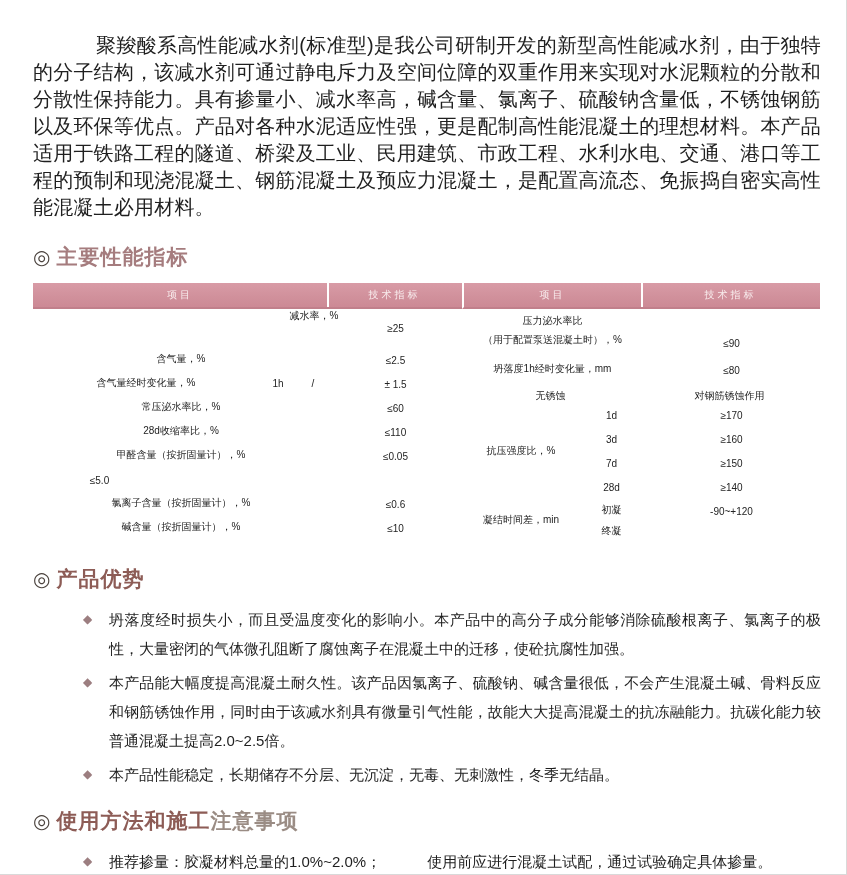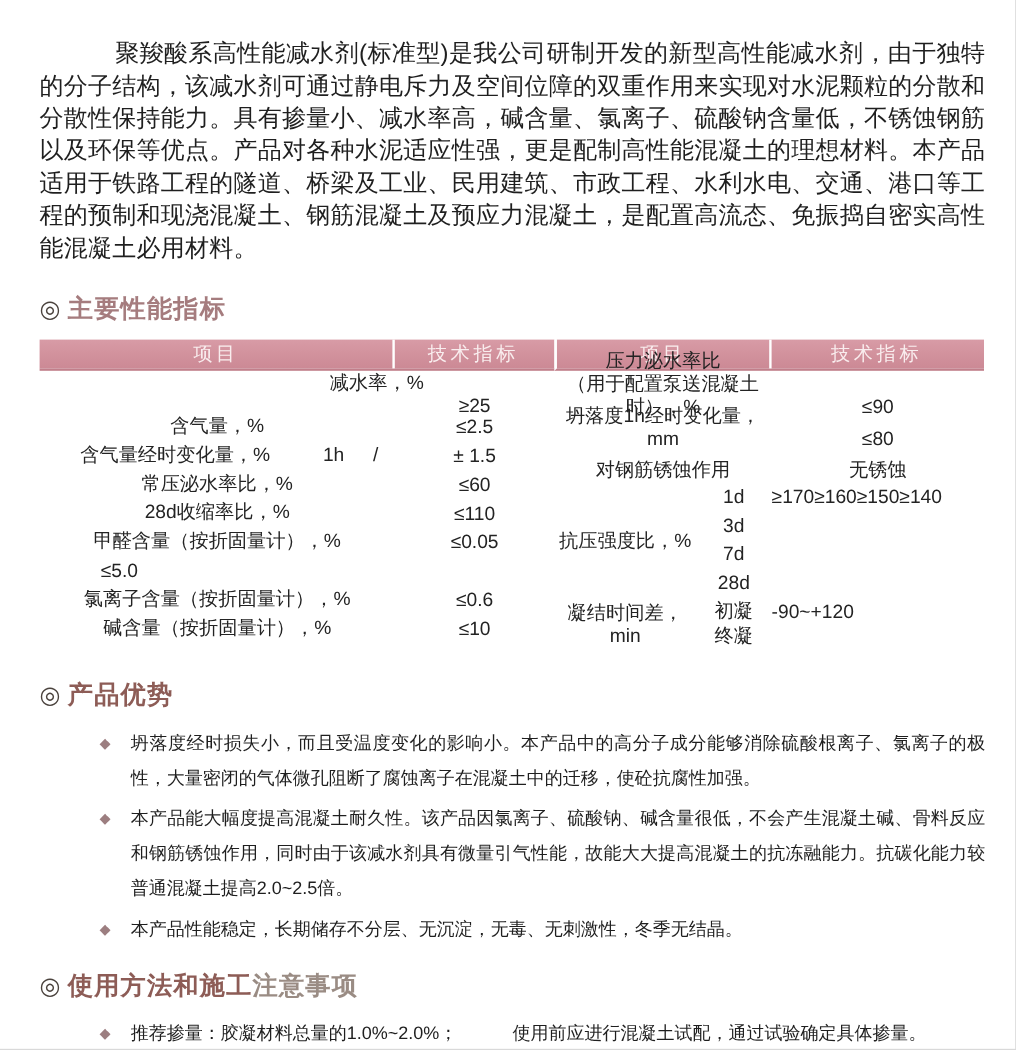--- a/index.html
+++ b/index.html
@@ -49,21 +49,21 @@
     font-size:20px;
     margin-right:5px;
   }
   h2.sec.light .t1{color:var(--heading-light);}
   h2.sec .t2{color:var(--heading-faded);}
   
   .spec-table{
     display:flex;
     margin-top:12px;
     width:787px;
-    font-size:16px;
+    font-size:10px;
   }
   .half{display:flex;flex-direction:column;}
   .half.left{width:429px;}
   .half.right{width:358px;}
   .thead{
     display:flex;height:26px;
     background:linear-gradient(180deg,#d89ba6 0%,var(--table-header-bg) 55%,#cc8995 100%);
     border-bottom:2px solid var(--table-header-edge);
   }
   .half.right .thead{border-left:2px solid #fff;}
@@ -95,21 +95,21 @@
   .right .tr.pressure{height:40px;}
   .right .tr.slump,.right .tr.rust{height:27px;}
   .pre{white-space:pre-line;line-height:19px;}
   
   .group{display:flex;}
   .group .glabel{
     width:118px;display:flex;align-items:center;justify-content:center;text-align:center;
   }
   .group .gmid{width:63px;display:flex;flex-direction:column;}
   .group .gmid .age{height:24px;display:flex;align-items:center;justify-content:center;}
-  .group .gvals{width:177px;display:flex;flex-direction:row;}
+  .group .gvals{width:177px;display:flex;flex-direction:column;}
   .group .gvals .v{height:24px;display:flex;align-items:center;justify-content:center;}
   .group.setting .gmid .age{height:21px;}
   .group.setting .gvals{justify-content:flex-start;}
   
   .blist{list-style:none;margin-top:12px;}
   .blist li{
     display:flex;align-items:flex-start;
     padding-left:50px;
     font-size:15px;line-height:29px;
     margin-bottom:5px;
@@ -191,22 +191,22 @@
       <div class="tr pressure">
         <div class="td item pre">压力泌水率比
 （用于配置泵送混凝土时），%</div>
         <div class="td val">≤90</div>
       </div>
       <div class="tr slump">
         <div class="td item">坍落度1h经时变化量，mm</div>
         <div class="td val">≤80</div>
       </div>
       <div class="tr rust">
+        <div class="td val">无锈蚀</div>
         <div class="td item">对钢筋锈蚀作用</div>
-        <div class="td val">无锈蚀</div>
       </div>
 
       <div class="group">
         <div class="glabel">抗压强度比，%</div>
         <div class="gmid">
           <div class="age">1d</div>
           <div class="age">3d</div>
           <div class="age">7d</div>
           <div class="age">28d</div>
         </div>

